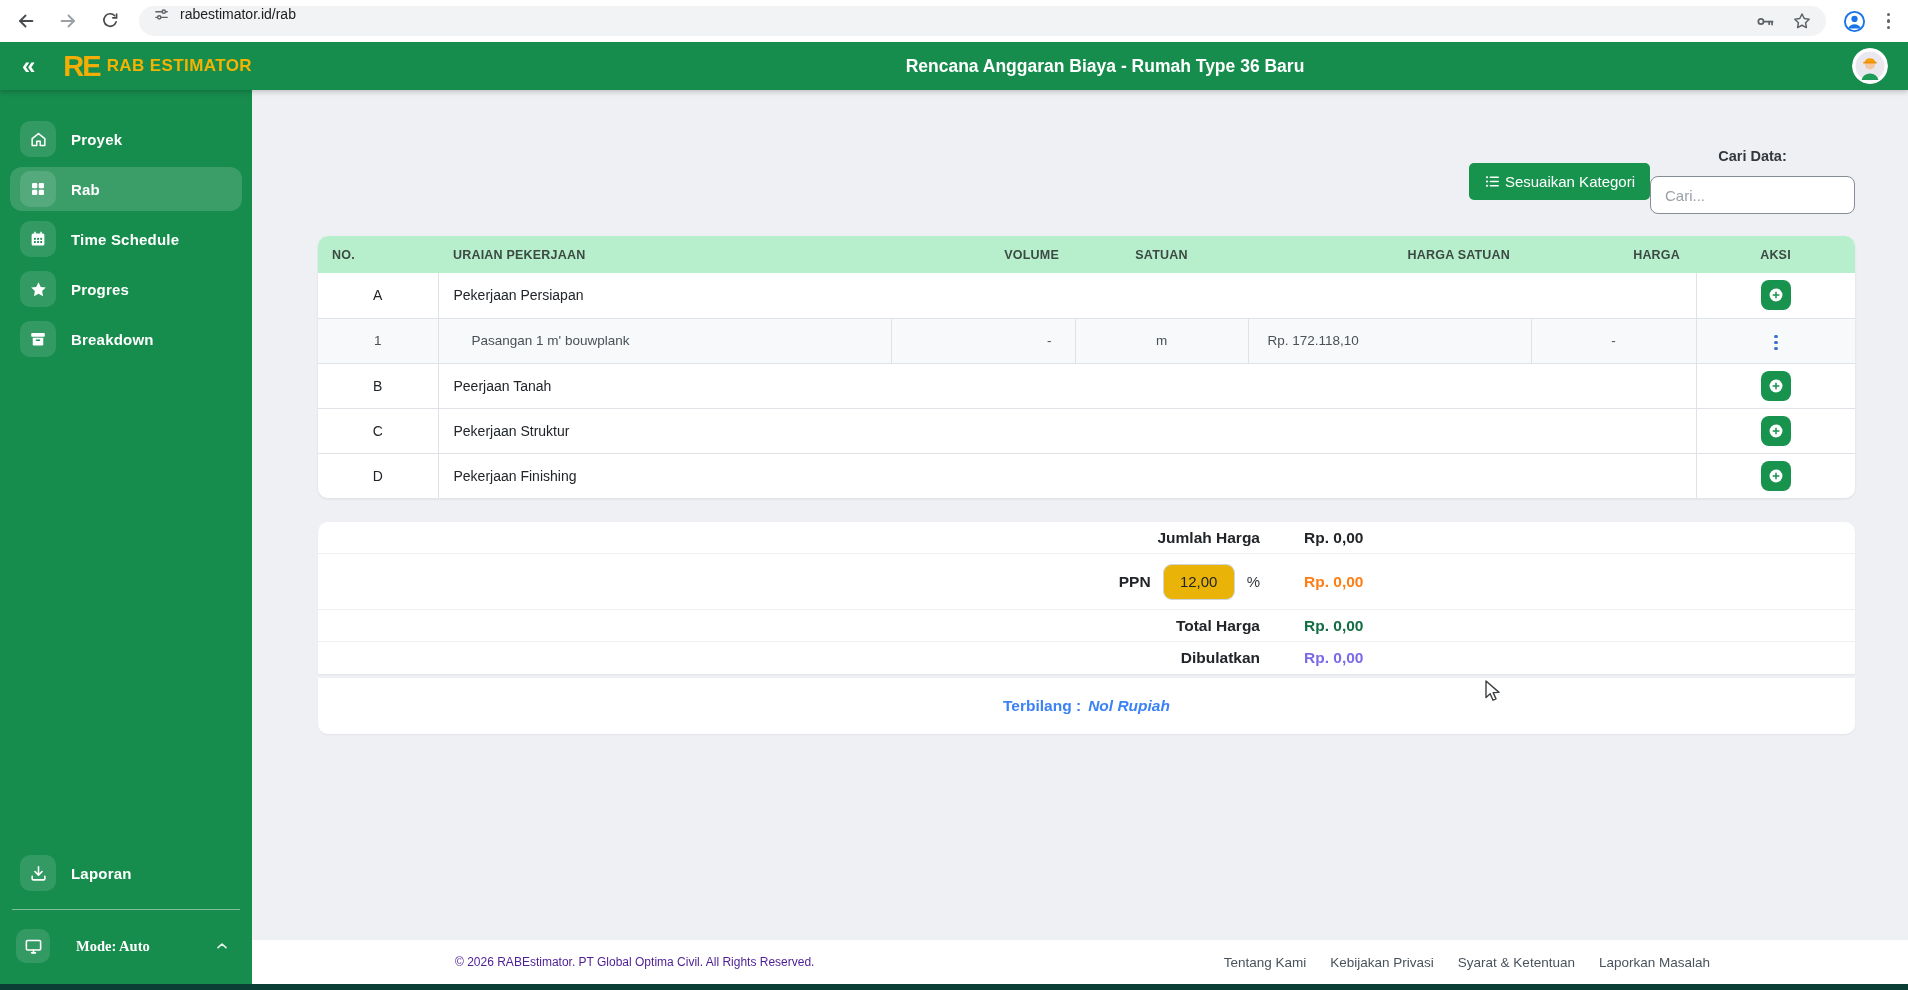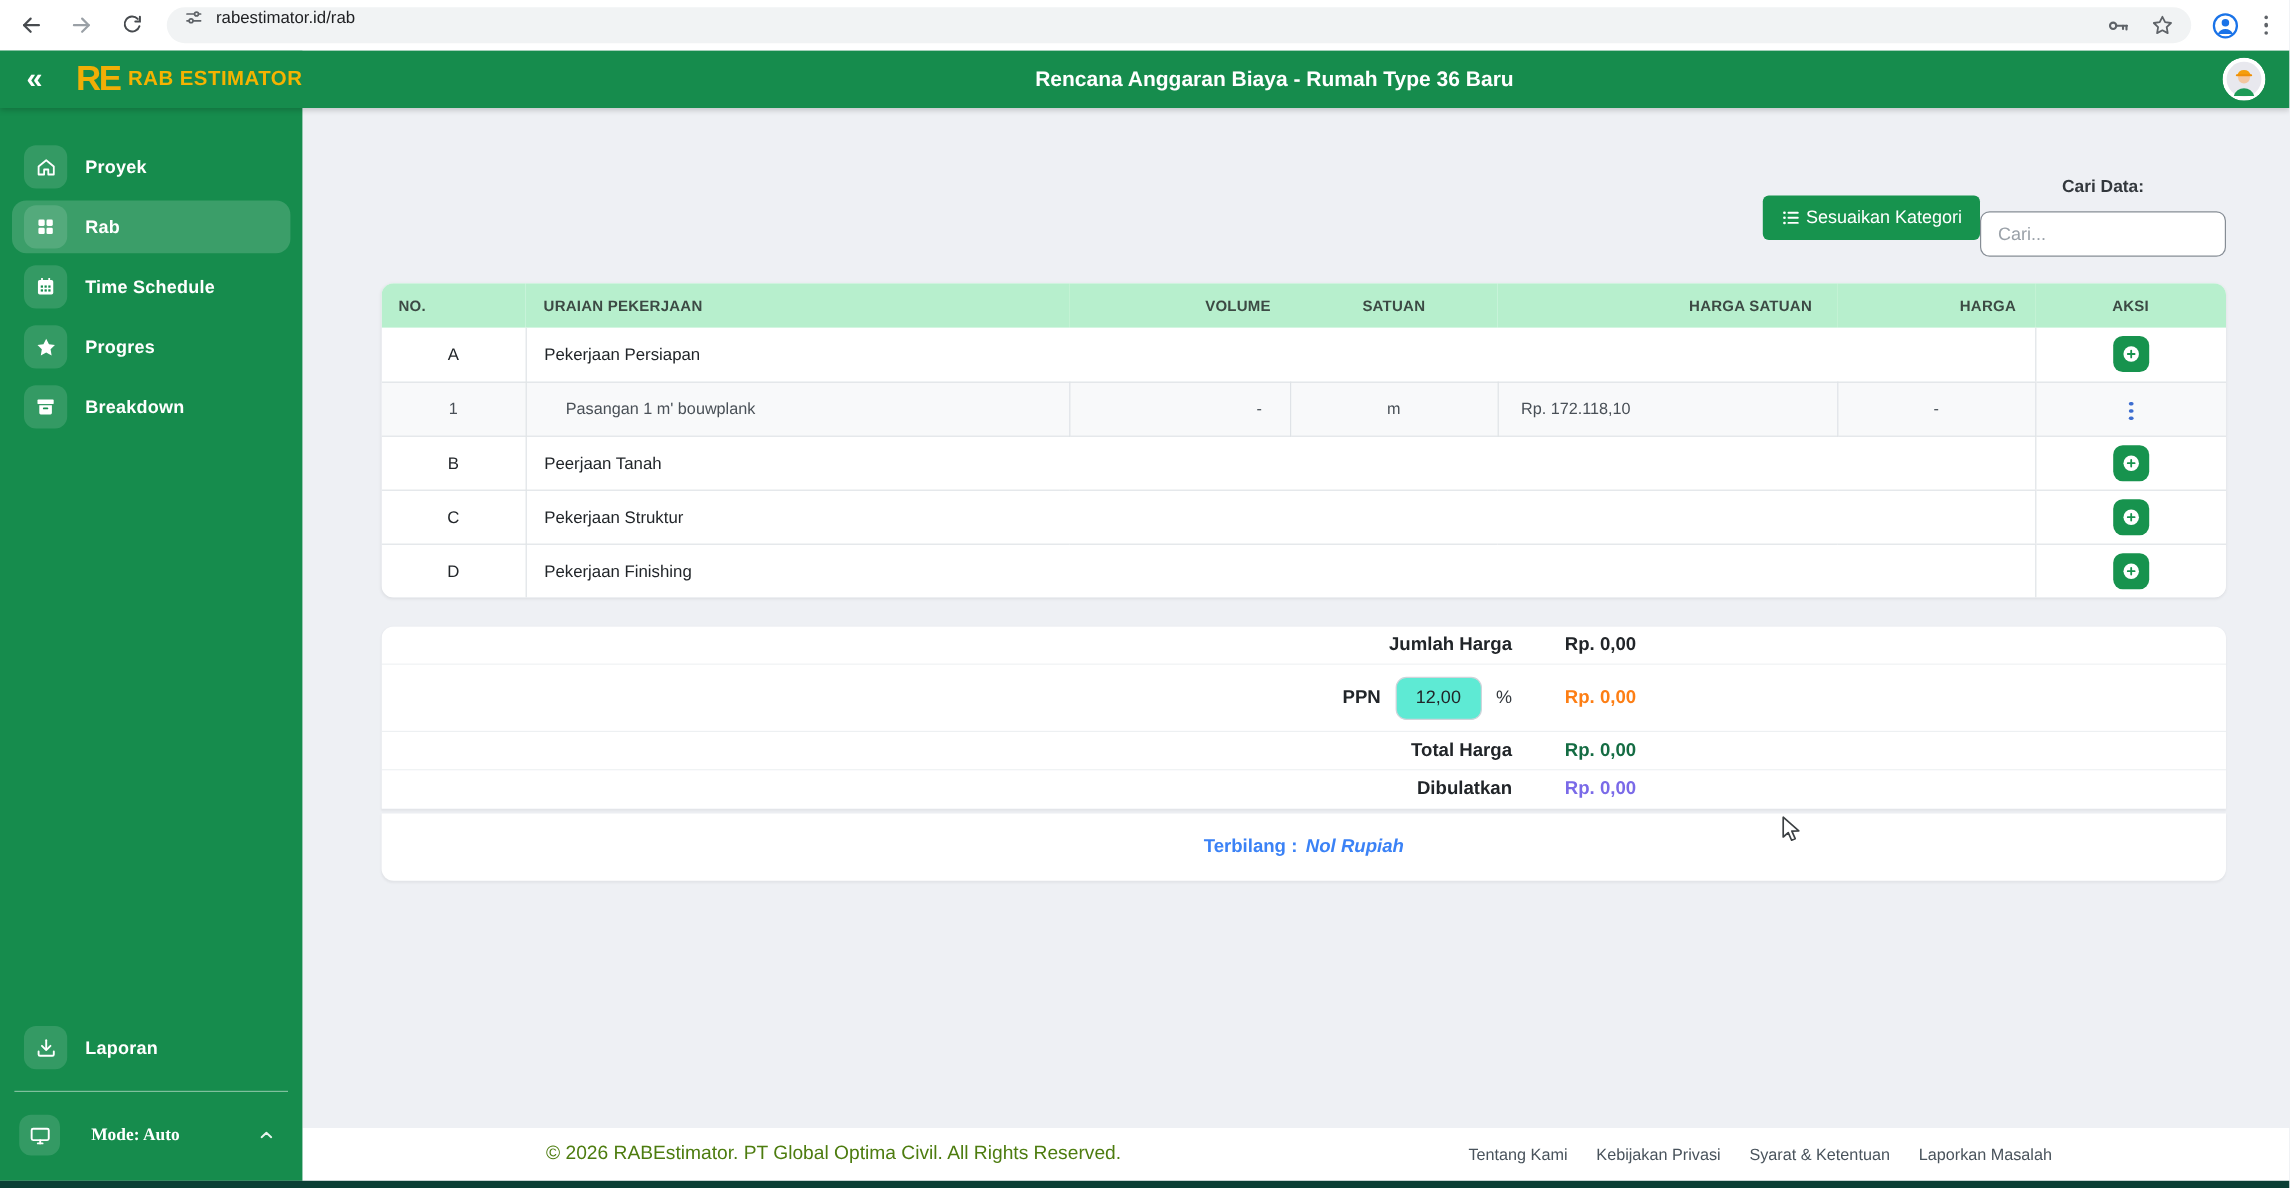--- a/index.html
+++ b/index.html
@@ -17,21 +17,21 @@
   .b-right { display:flex; align-items:center; gap:16px; margin-right:14px; }
   .menu-dots { display:flex; flex-direction:column; gap:3px; padding:4px; }
   .menu-dots i { width:3.5px; height:3.5px; border-radius:50%; background:#5f6368; }
 
   
   .app-header { position:absolute; top:42px; left:0; width:100%; height:48px; background:#168c4d; display:flex; align-items:center; z-index:6; box-shadow:0 2px 5px rgba(0,0,0,.2); }
   .collapse-btn { margin-left:22px; color:#fff; font-size:24px; line-height:22px; cursor:pointer; font-weight:700; }
   .brand { display:flex; align-items:center; margin-left:28px; gap:7px; }
   .brand-logo { font-size:29px; font-weight:900; color:#f2ae06; letter-spacing:-2px; line-height:1; }
   .brand-name { color:#f5b301; font-weight:800; font-size:17px; letter-spacing:.4px; }
-  .app-title { position:absolute; left:1062px; transform:translateX(-50%); color:#fff; font-weight:700; font-size:17.5px; white-space:nowrap;text-align:center; }
+  .app-title { position:absolute; left:1105px; transform:translateX(-50%); color:#fff; font-weight:700; font-size:17.5px; white-space:nowrap;text-align:center; }
   .header-avatar { position:absolute; right:20px; top:6px; width:36px; height:36px; border-radius:50%; overflow:hidden; cursor:pointer; }
 
   
   .sidebar { position:absolute; top:42px; left:0; width:252px; height:942px; background:#168c4d; display:flex; flex-direction:column; padding-top:75px; z-index:5; }
   .nav { display:flex; flex-direction:column; gap:6px; padding:0 10px; }
   .nav-item { display:flex; align-items:center; height:44px; padding:0 10px; border-radius:12px; color:#fff; cursor:pointer; }
   .nav-item.active { background:rgba(255,255,255,.16); }
   .icon-box { width:36px; height:36px; border-radius:10px; background:rgba(255,255,255,.13); display:flex; align-items:center; justify-content:center; flex:0 0 auto; }
   .nav-label { margin-left:15px; font-weight:700; font-size:15px; letter-spacing:.2px; }
   .sidebar-bottom { margin-top:auto; display:flex; flex-direction:column; gap:8px; padding:0 10px; }
@@ -80,29 +80,29 @@
 
   
   .summary { margin-top:24px; }
   .sum-block-top { border-radius:10px 10px 0 0; overflow:hidden; box-shadow:0 1px 2px rgba(0,0,0,.05); }
   .sum-row { display:flex; align-items:center; height:32px; background:#fff; border-bottom:1px solid #edf0f2; }
   .sum-row.ppn { height:56px; }
   .sum-row:last-child { border-bottom:none; }
   .sum-left { flex:0 0 942px; display:flex; justify-content:flex-end; align-items:center; gap:12px; font-weight:700; font-size:15.5px; color:#212529; }
   .sum-value { margin-left:44px; font-weight:700; font-size:15.5px; }
   .v-dark { color:#212529; } .v-orange { color:#fd7e14; } .v-green { color:#146c43; } .v-purple { color:#7a6ae8; }
-  .ppn-input { width:72px; height:36px; border:1px solid #ced4da; border-radius:9px; background:#5eead4; text-align:center; font-size:15px; font-family:inherit; color:#212529; }
+  .ppn-input { width:72px; height:36px; border:1px solid #ced4da; border-radius:9px; background:#eab308; text-align:center; font-size:15px; font-family:inherit; color:#212529; }
   .ppn-pct { font-weight:400; color:#33383d; font-size:15px; }
   .sum-gap { height:4px; }
   .sum-terbilang { height:56px; background:#fff; border-radius:0 0 10px 10px; display:flex; align-items:center; justify-content:center; gap:7px; font-weight:700; font-size:15.5px; color:#3b82f6; box-shadow:0 1px 2px rgba(0,0,0,.05); }
   .sum-terbilang .terb-value { font-style:italic; }
 
   
   .main-footer { margin-top:auto; height:44px; background:#fff; display:flex; align-items:center; justify-content:space-between; padding:0 198px 0 203px; }
-  .copyright { font-size:16px; color:#4d7c0f; }
+  .copyright { font-size:12px; color:#4c1d95; }
   .footer-links { display:flex; gap:24px; }
   .footer-link { font-size:13.5px; color:#49535c; cursor:pointer; }
 
   .bottom-strip { position:absolute; left:0; bottom:0; width:100%; height:6px; background:#0b3f35; z-index:20; }
   .cursor { position:absolute; left:1484px; top:680px; z-index:50; pointer-events:none; }
 </style>
 </head>
 <body>
 
 <div class="screen">

